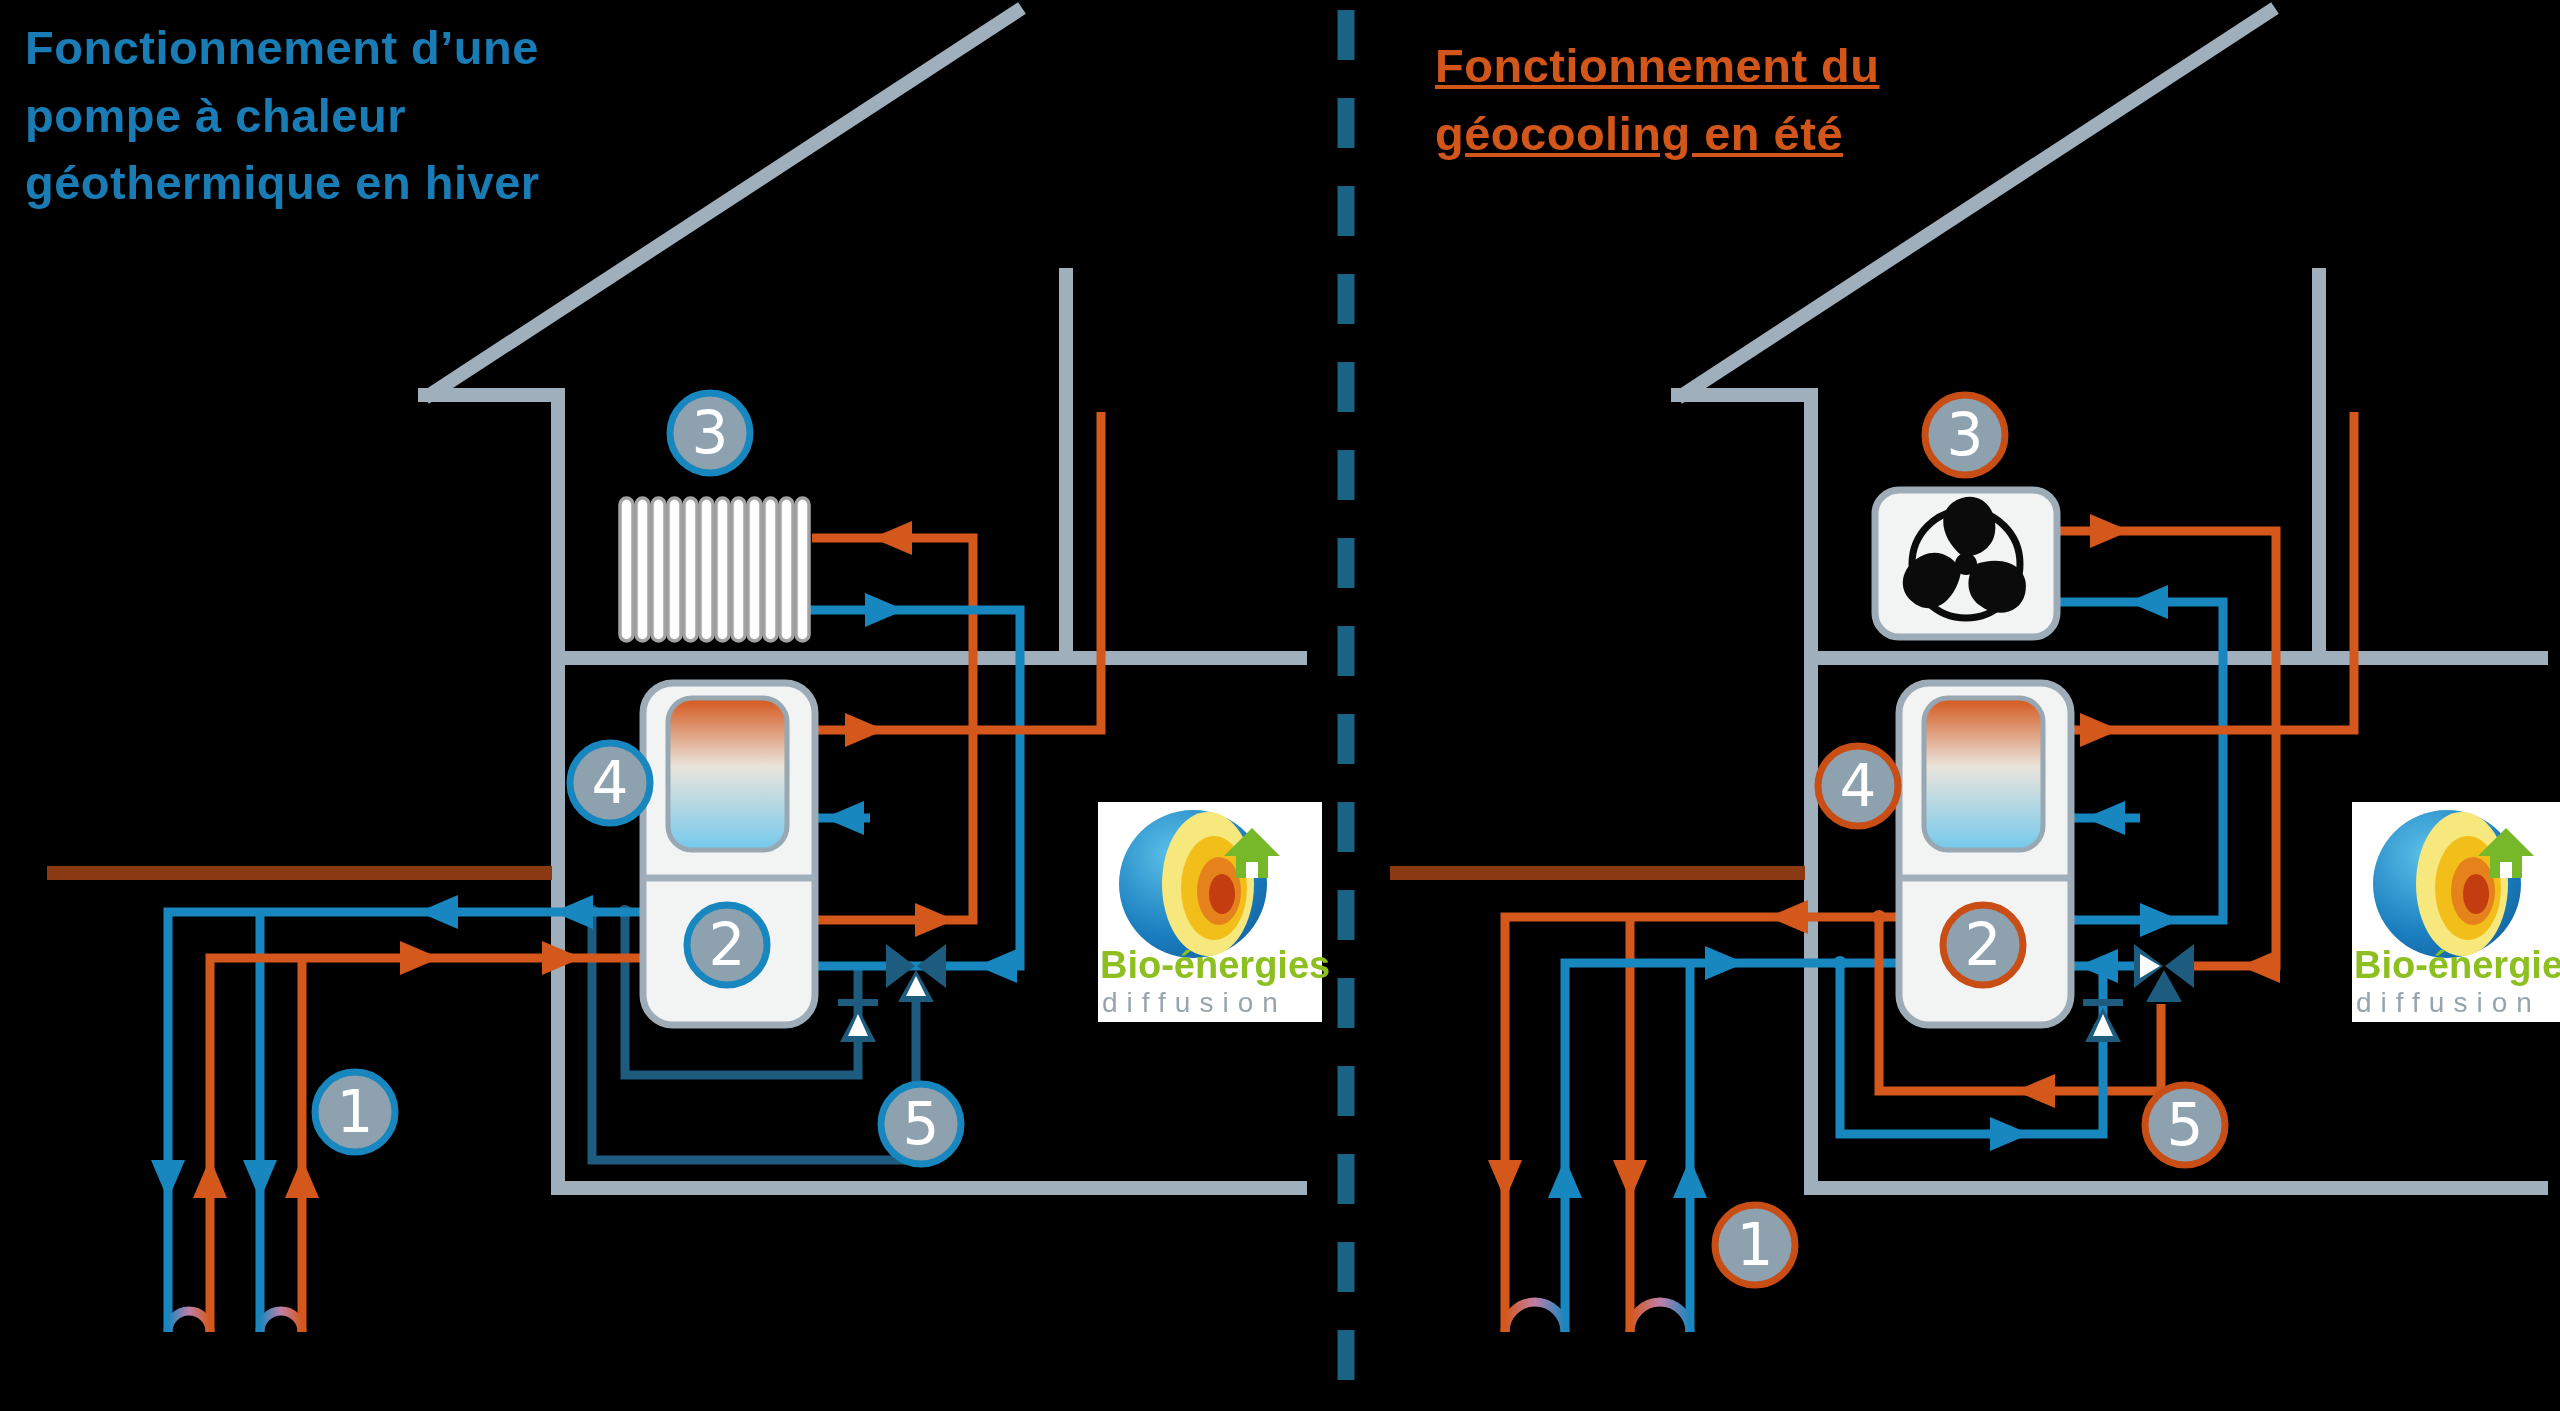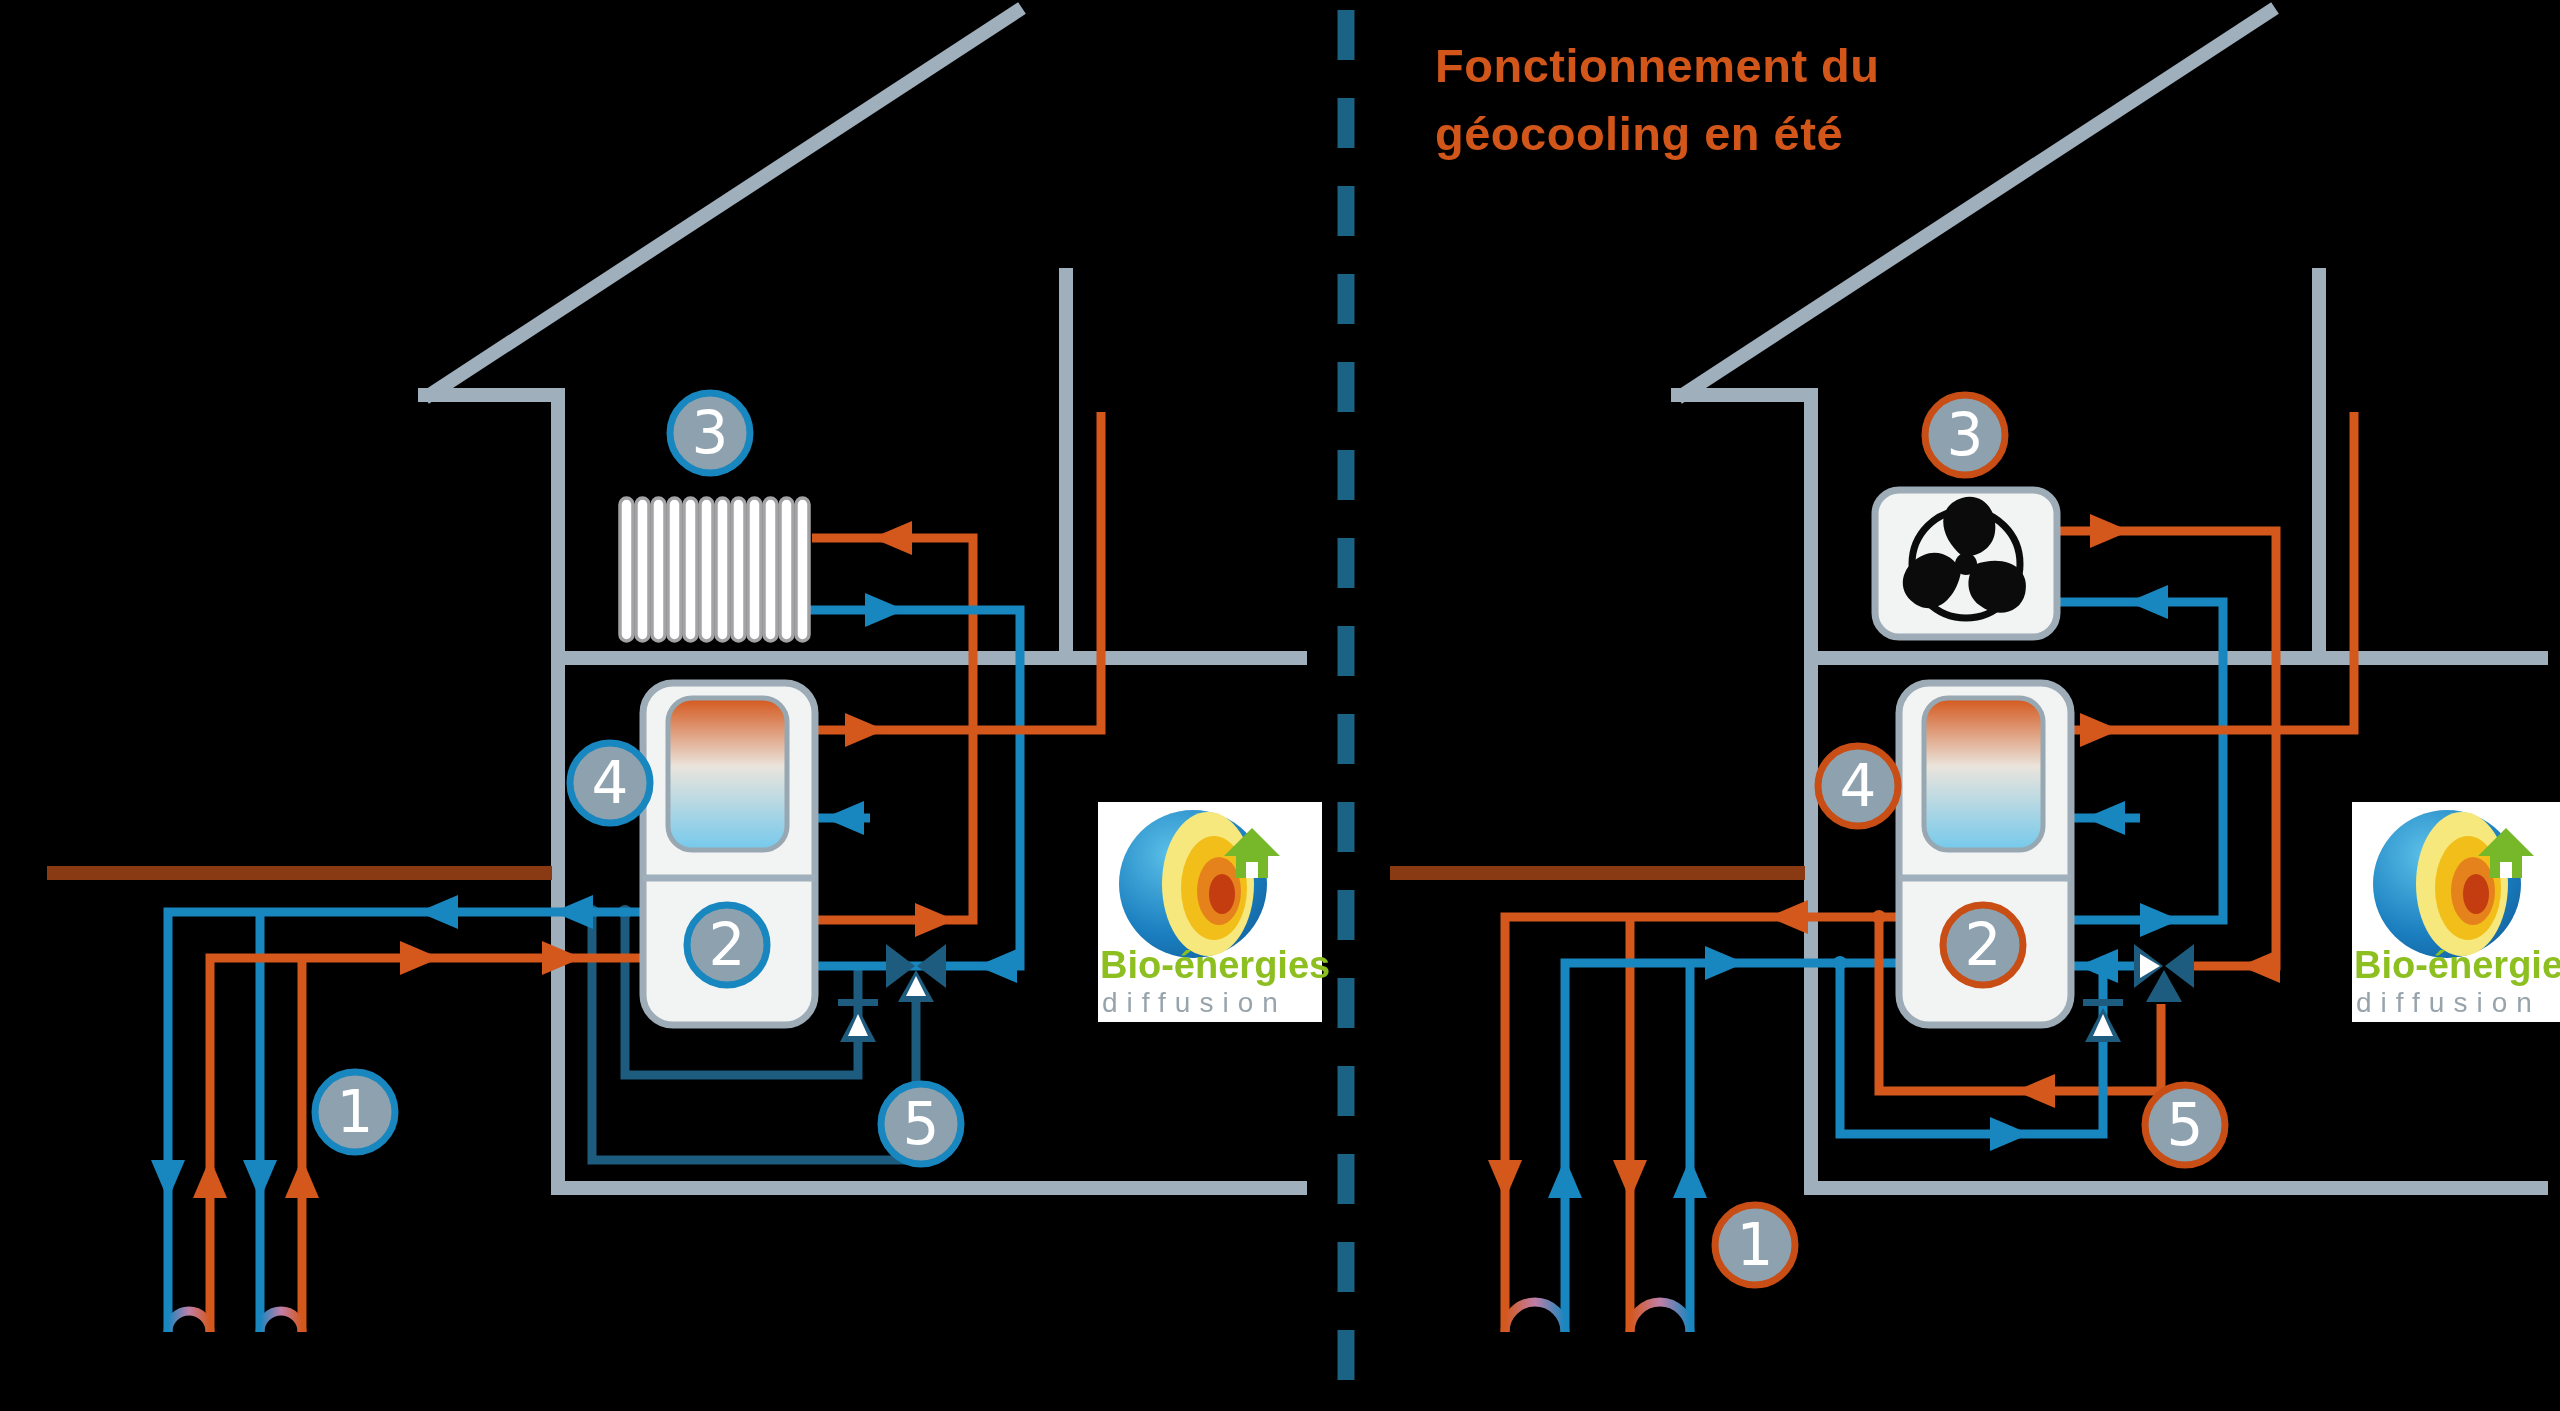--- a/index.html
+++ b/index.html
@@ -2,21 +2,21 @@
 <html><head>
 <meta charset="utf-8">
 <style>
   html,body{margin:0;padding:0;background:#000;}
   #stage{position:relative;width:2560px;height:1411px;background:#000;overflow:hidden;
          font-family:"Liberation Sans",sans-serif;}
   #stage svg{position:absolute;left:0;top:0;}
   .title{position:absolute;font-weight:bold;font-size:47px;line-height:1.44;
          letter-spacing:.5px;white-space:pre-line;}
   #left-title{left:25px;top:14px;color:#1A7CB5;}
-  #right-title{left:1435px;top:32px;color:#D2551A;}
+  #right-title{left:1435px;top:32px;color:#D2551A;text-decoration:underline;}
   .st{stroke:#9FAFBB;stroke-width:14;fill:none;}
   .stq{stroke:#9FAFBB;stroke-width:7;fill:none;}
   .pb{stroke:#1886BF;stroke-width:9;fill:none;}
   .po{stroke:#D4571C;stroke-width:9;fill:none;}
   .pd{stroke:#1D5C7E;stroke-width:9;fill:none;}
   .ab{fill:#1886BF;stroke:none;}
   .ao{fill:#D4571C;stroke:none;}
   .ad{fill:#1D5C7E;stroke:none;}
   .wh{fill:#FFFFFF;stroke:none;}
   .badge-circle{fill:#8EA1AF;stroke-width:7;}
@@ -288,16 +288,19 @@
       <ellipse cx="2473" cy="891" rx="22" ry="34" fill="#E6821C"></ellipse>
       <ellipse cx="2476" cy="894" rx="13" ry="20" fill="#C33D10"></ellipse>
       <path d="M2478,856 L2506,828 L2534,856 L2522,856 L2522,878 L2490,878 L2490,856 Z" fill="#76B82A"></path>
       <rect x="2500" y="862" width="12" height="16" fill="#FFFFFF"></rect>
       <text class="logo-name" x="2354" y="978">Bio-énergies</text>
       <text class="logo-sub" x="2356" y="1012">diffusion</text>
     </g>
   </g>
 </svg>
 
+<div id="left-title" class="title">Fonctionnement d’une
+pompe à chaleur
+géothermique en hiver</div>
 <div id="right-title" class="title">Fonctionnement du
 géocooling en été</div>
 
 </div>
 
 </body></html>

